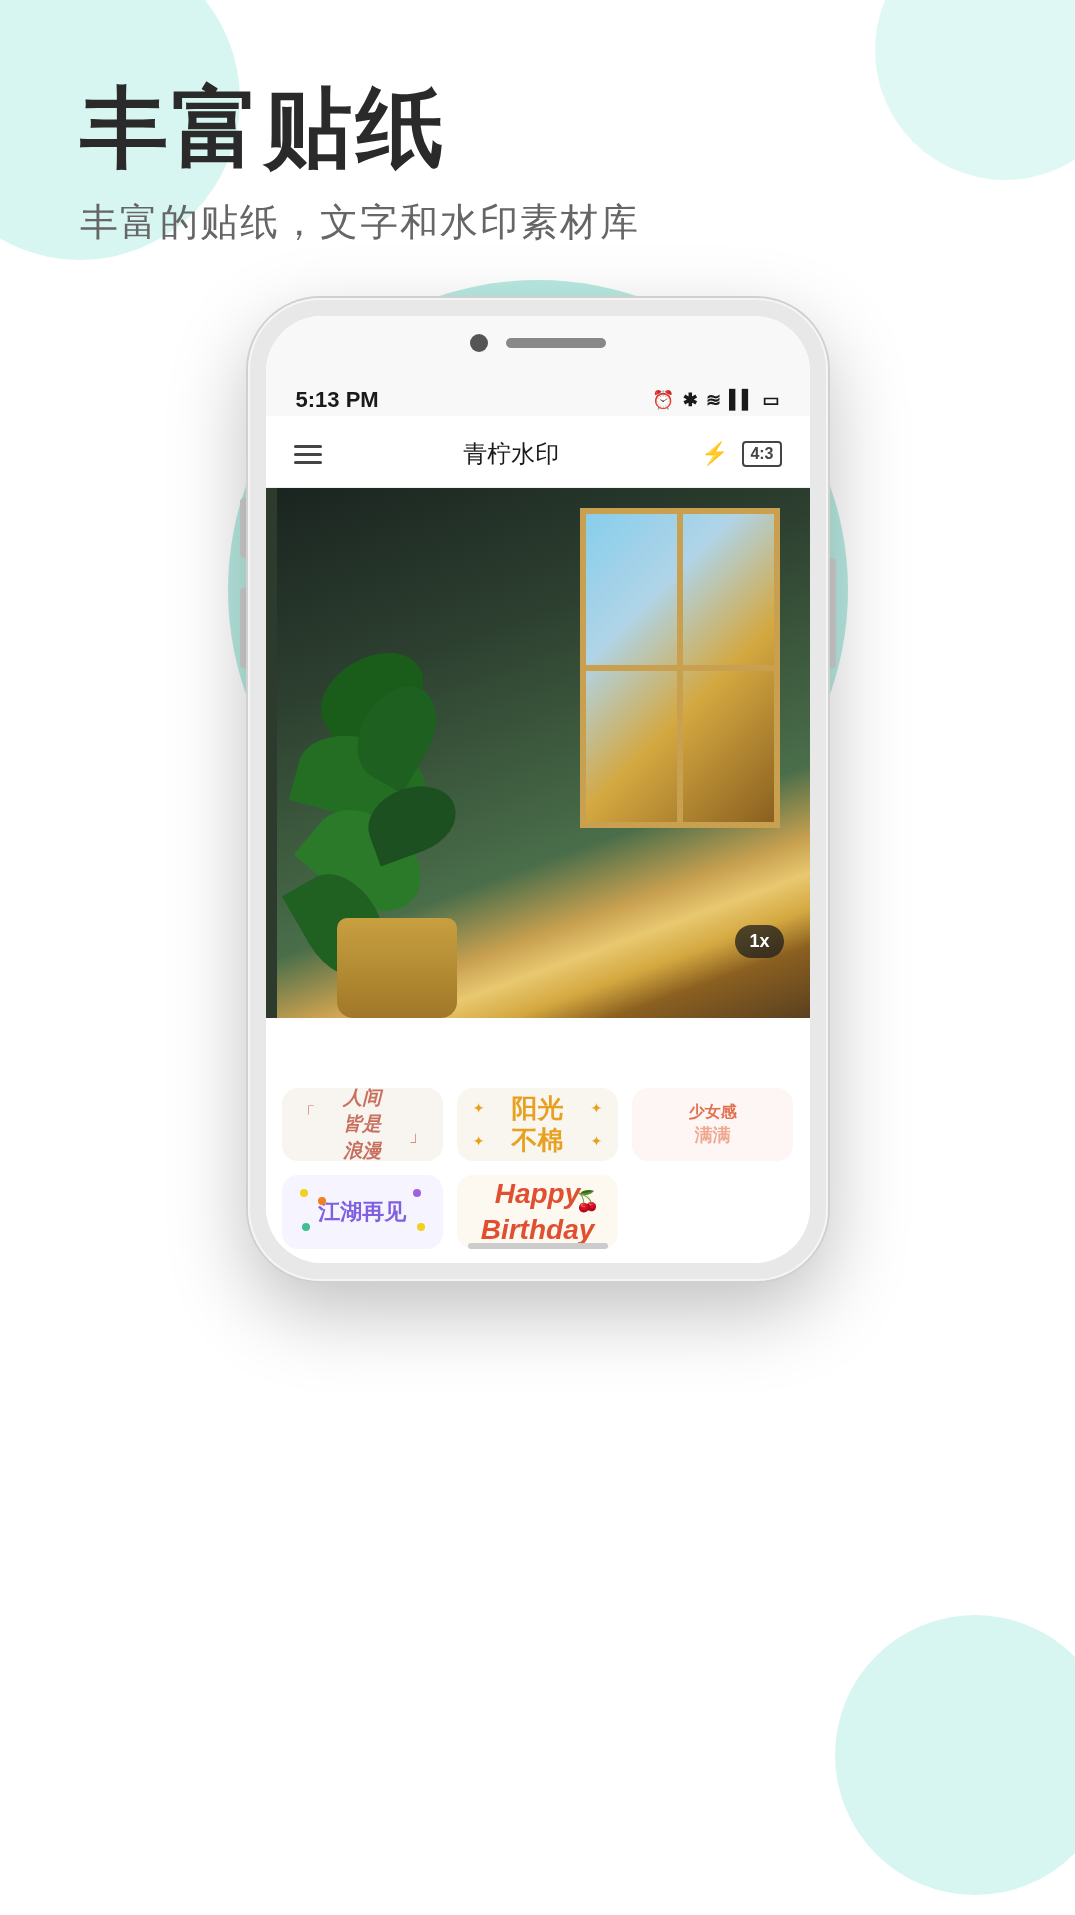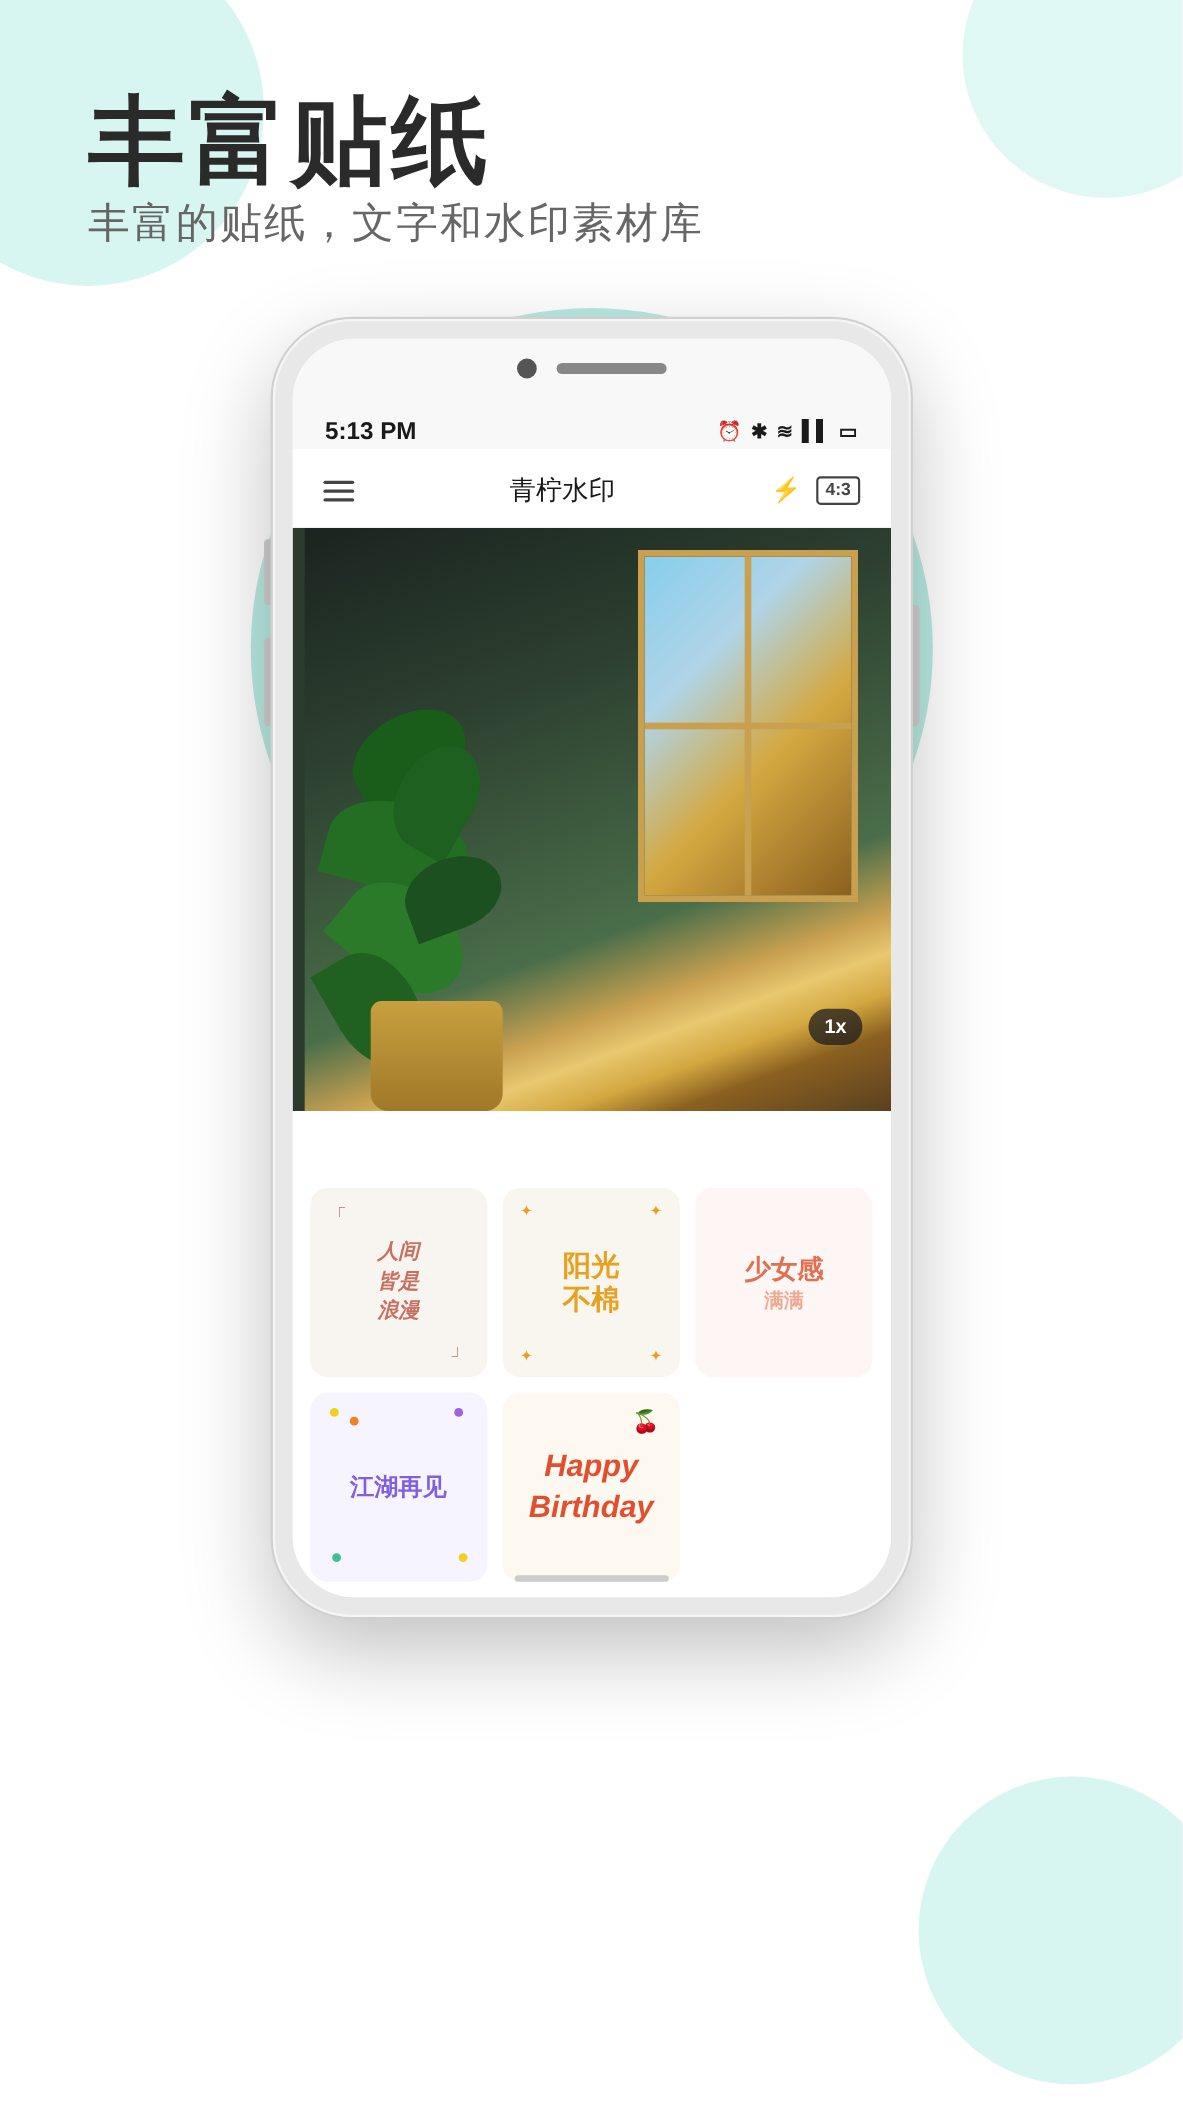--- a/index.html
+++ b/index.html
@@ -78,30 +78,31 @@
       font-size: 88px;
       font-weight: 800;
       color: #2a2a2a;
       line-height: 1.1;
       letter-spacing: 4px;
     }
 
     .sub-title {
       font-size: 38px;
       color: #666666;
+      margin-top: 20px;
       font-weight: 400;
       letter-spacing: 2px;
     }
 
     
     .phone-wrapper {
-      margin-top: 42px;
+      margin-top: 30px;
       position: relative;
       width: 580px;
-      height: 1180px;
+      height: 983px;
     }
 
     
     .phone-shell {
       position: absolute;
       top: 0; left: 0; right: 0; bottom: 0;
       background: #e8e8e8;
       border-radius: 72px;
       box-shadow:
         0 0 0 2px #d0d0d0,
@@ -471,21 +472,21 @@
       font-size: 14px;
       color: #e8a020;
     }
 
     
     .sticker-3 {
       background: #fef6f4;
     }
 
     .sticker-3-text {
-      font-size: 24px;
+      font-size: 16px;
       font-weight: 800;
       color: #e07050;
       text-align: center;
     }
 
     .sticker-3-sub {
       font-size: 18px;
       color: #f0a890;
       font-weight: 600;
     }

